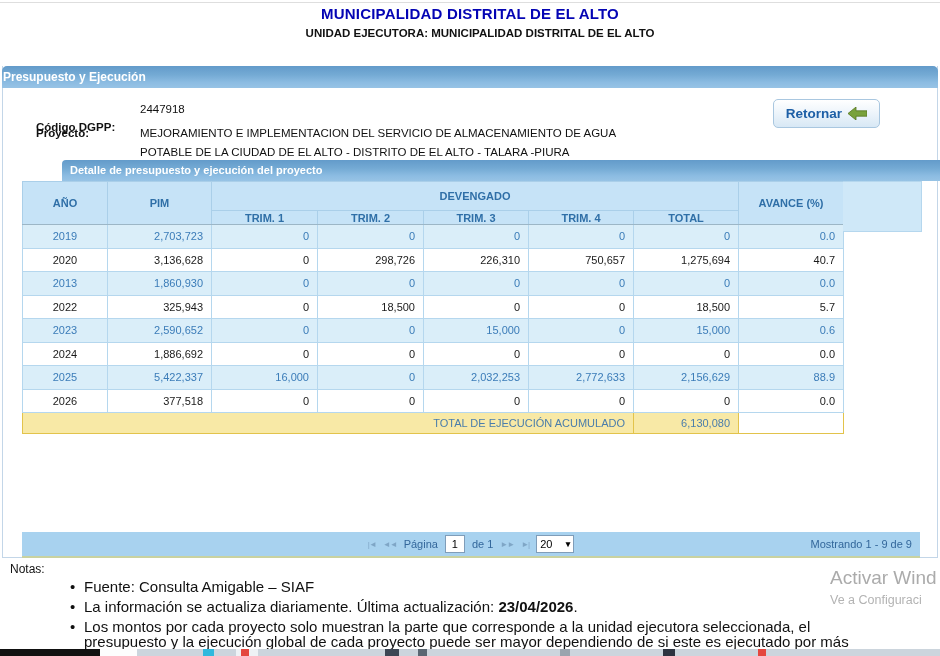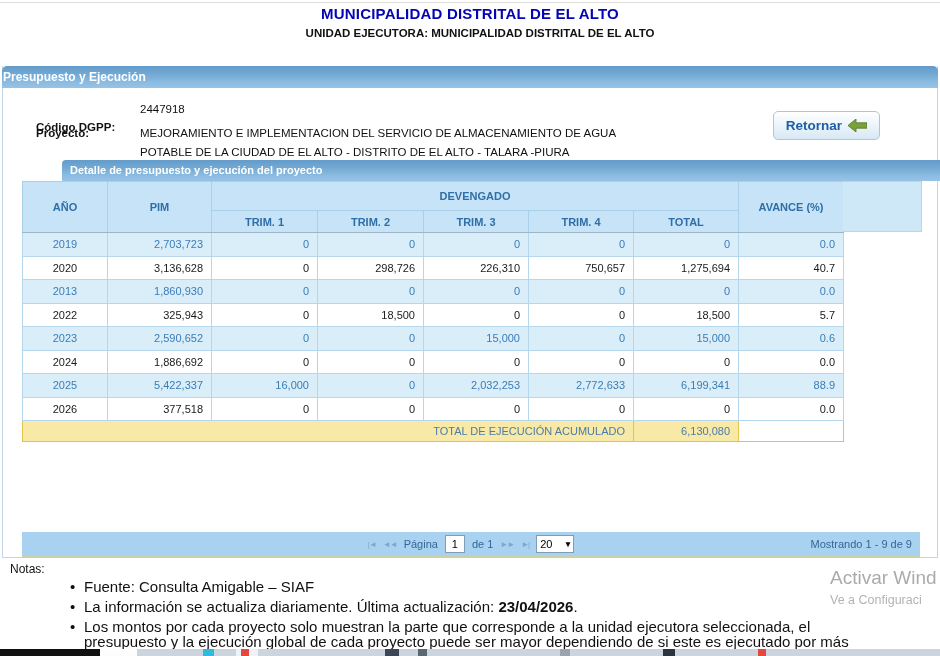--- a/index.html
+++ b/index.html
@@ -21,33 +21,33 @@
     color:#fff; font-weight:bold; }
   .panel-bar { position:absolute; left:2px; top:66px; width:936px; height:22px;
     border-radius:5px 5px 0 0; font-size:12px; line-height:22px; padding-left:1px; }
 
   .lbl { position:absolute; font-size:11.5px; font-weight:bold; color:#111; }
   .val { position:absolute; font-size:11.5px; color:#111; }
 
   .btn-retornar { position:absolute; left:773px; top:99px; width:107px; height:29px;
     background:linear-gradient(180deg,#ffffff 0%, #eef5fb 45%, #d8e8f5 100%);
     border:1px solid #a9c7e0; border-radius:5px; display:flex; align-items:center;
-    justify-content:center; gap:6px; cursor:pointer;margin-top:12px; }
+    justify-content:center; gap:6px; cursor:pointer; }
   .btn-retornar span { font-size:13.5px; font-weight:bold; color:#1d5fa6; }
 
   .detalle-bar { position:absolute; left:22px; top:160px; width:900px; height:21px;
     border-radius:4px 4px 0 0; font-size:11px; line-height:21px; padding-left:8px;margin-left:40px; }
 
   .tblwrap { position:absolute; left:22px; top:181px; }
   table { border-collapse:collapse; table-layout:fixed; width:821px; }
   th, td { overflow:hidden; white-space:nowrap; }
   thead th { background:#c6e3f7; color:#2f6fa7; font-weight:bold; font-size:11px;
     border:1px solid #aacfe9; border-bottom:1px solid #9cb6c6; height:25px; }
   th.th-dev { border-bottom:1px solid #aacfe9; height:29px; }
-  thead tr.sub th { height:22px; }
+  thead tr.sub th { height:14px; }
   tbody td { border:1px solid #b5d7ee; height:23.5px; font-size:11px; padding:0 8px; }
   tr.alt td { background:#daeef9; color:#3b7cb8; }
   tr.plain td { background:#fff; color:#1a1a1a; }
   td.c-anio { text-align:center; padding:0 2px; }
   td.num { text-align:right; }
   tr.totalrow td { background:#f8e9a6; border:1px solid #e2c34b; color:#4a7dab;
     font-size:11px; height:21px; }
   tr.totalrow td.t-label { text-align:right; }
   tr.totalrow td.t-empty { background:#fff; }
   .extra-hcell { position:absolute; left:843px; top:181px; width:79px; height:51px;
@@ -195,21 +195,21 @@
           <td class="num">0</td>
           <td class="num">0.0</td>
         </tr>
         <tr class="alt">
           <td class="c-anio">2025</td>
           <td class="num">5,422,337</td>
           <td class="num">16,000</td>
           <td class="num">0</td>
           <td class="num">2,032,253</td>
           <td class="num">2,772,633</td>
-          <td class="num">6,199,341</td>
+          <td class="num">2,156,629</td>
           <td class="num">88.9</td>
         </tr>
         <tr class="plain">
           <td class="c-anio">2026</td>
           <td class="num">377,518</td>
           <td class="num">0</td>
           <td class="num">0</td>
           <td class="num">0</td>
           <td class="num">0</td>
           <td class="num">0</td>

